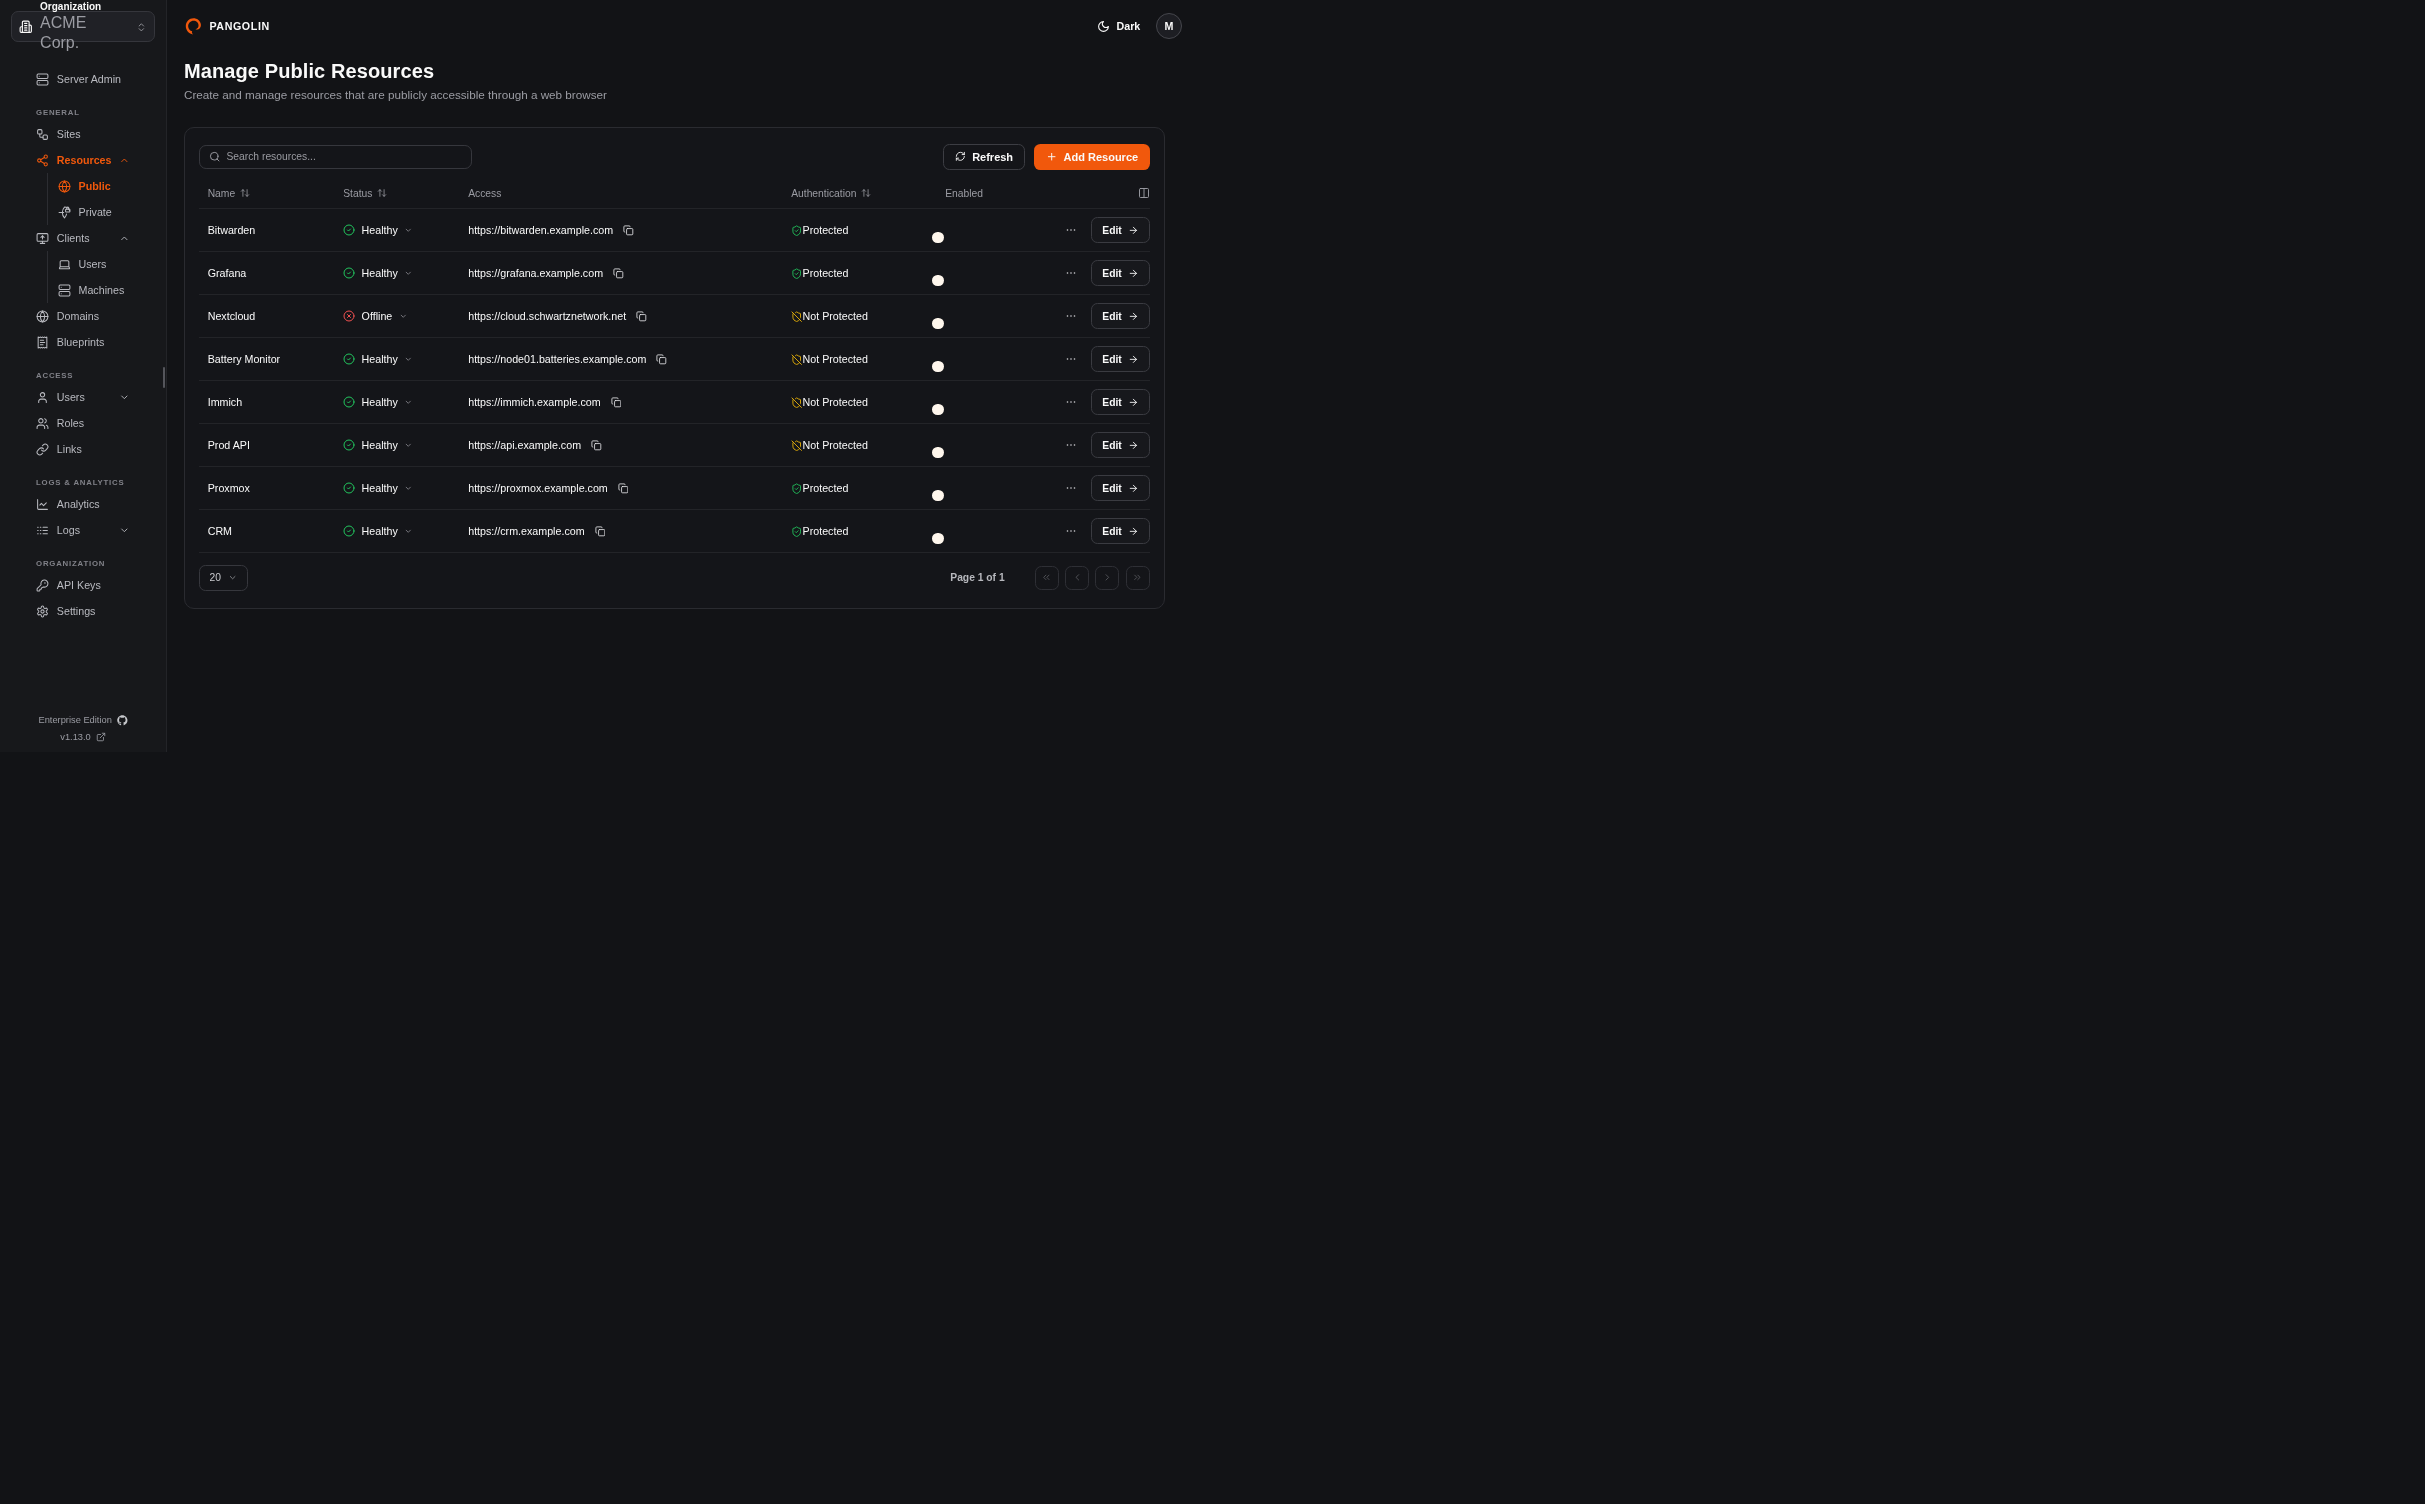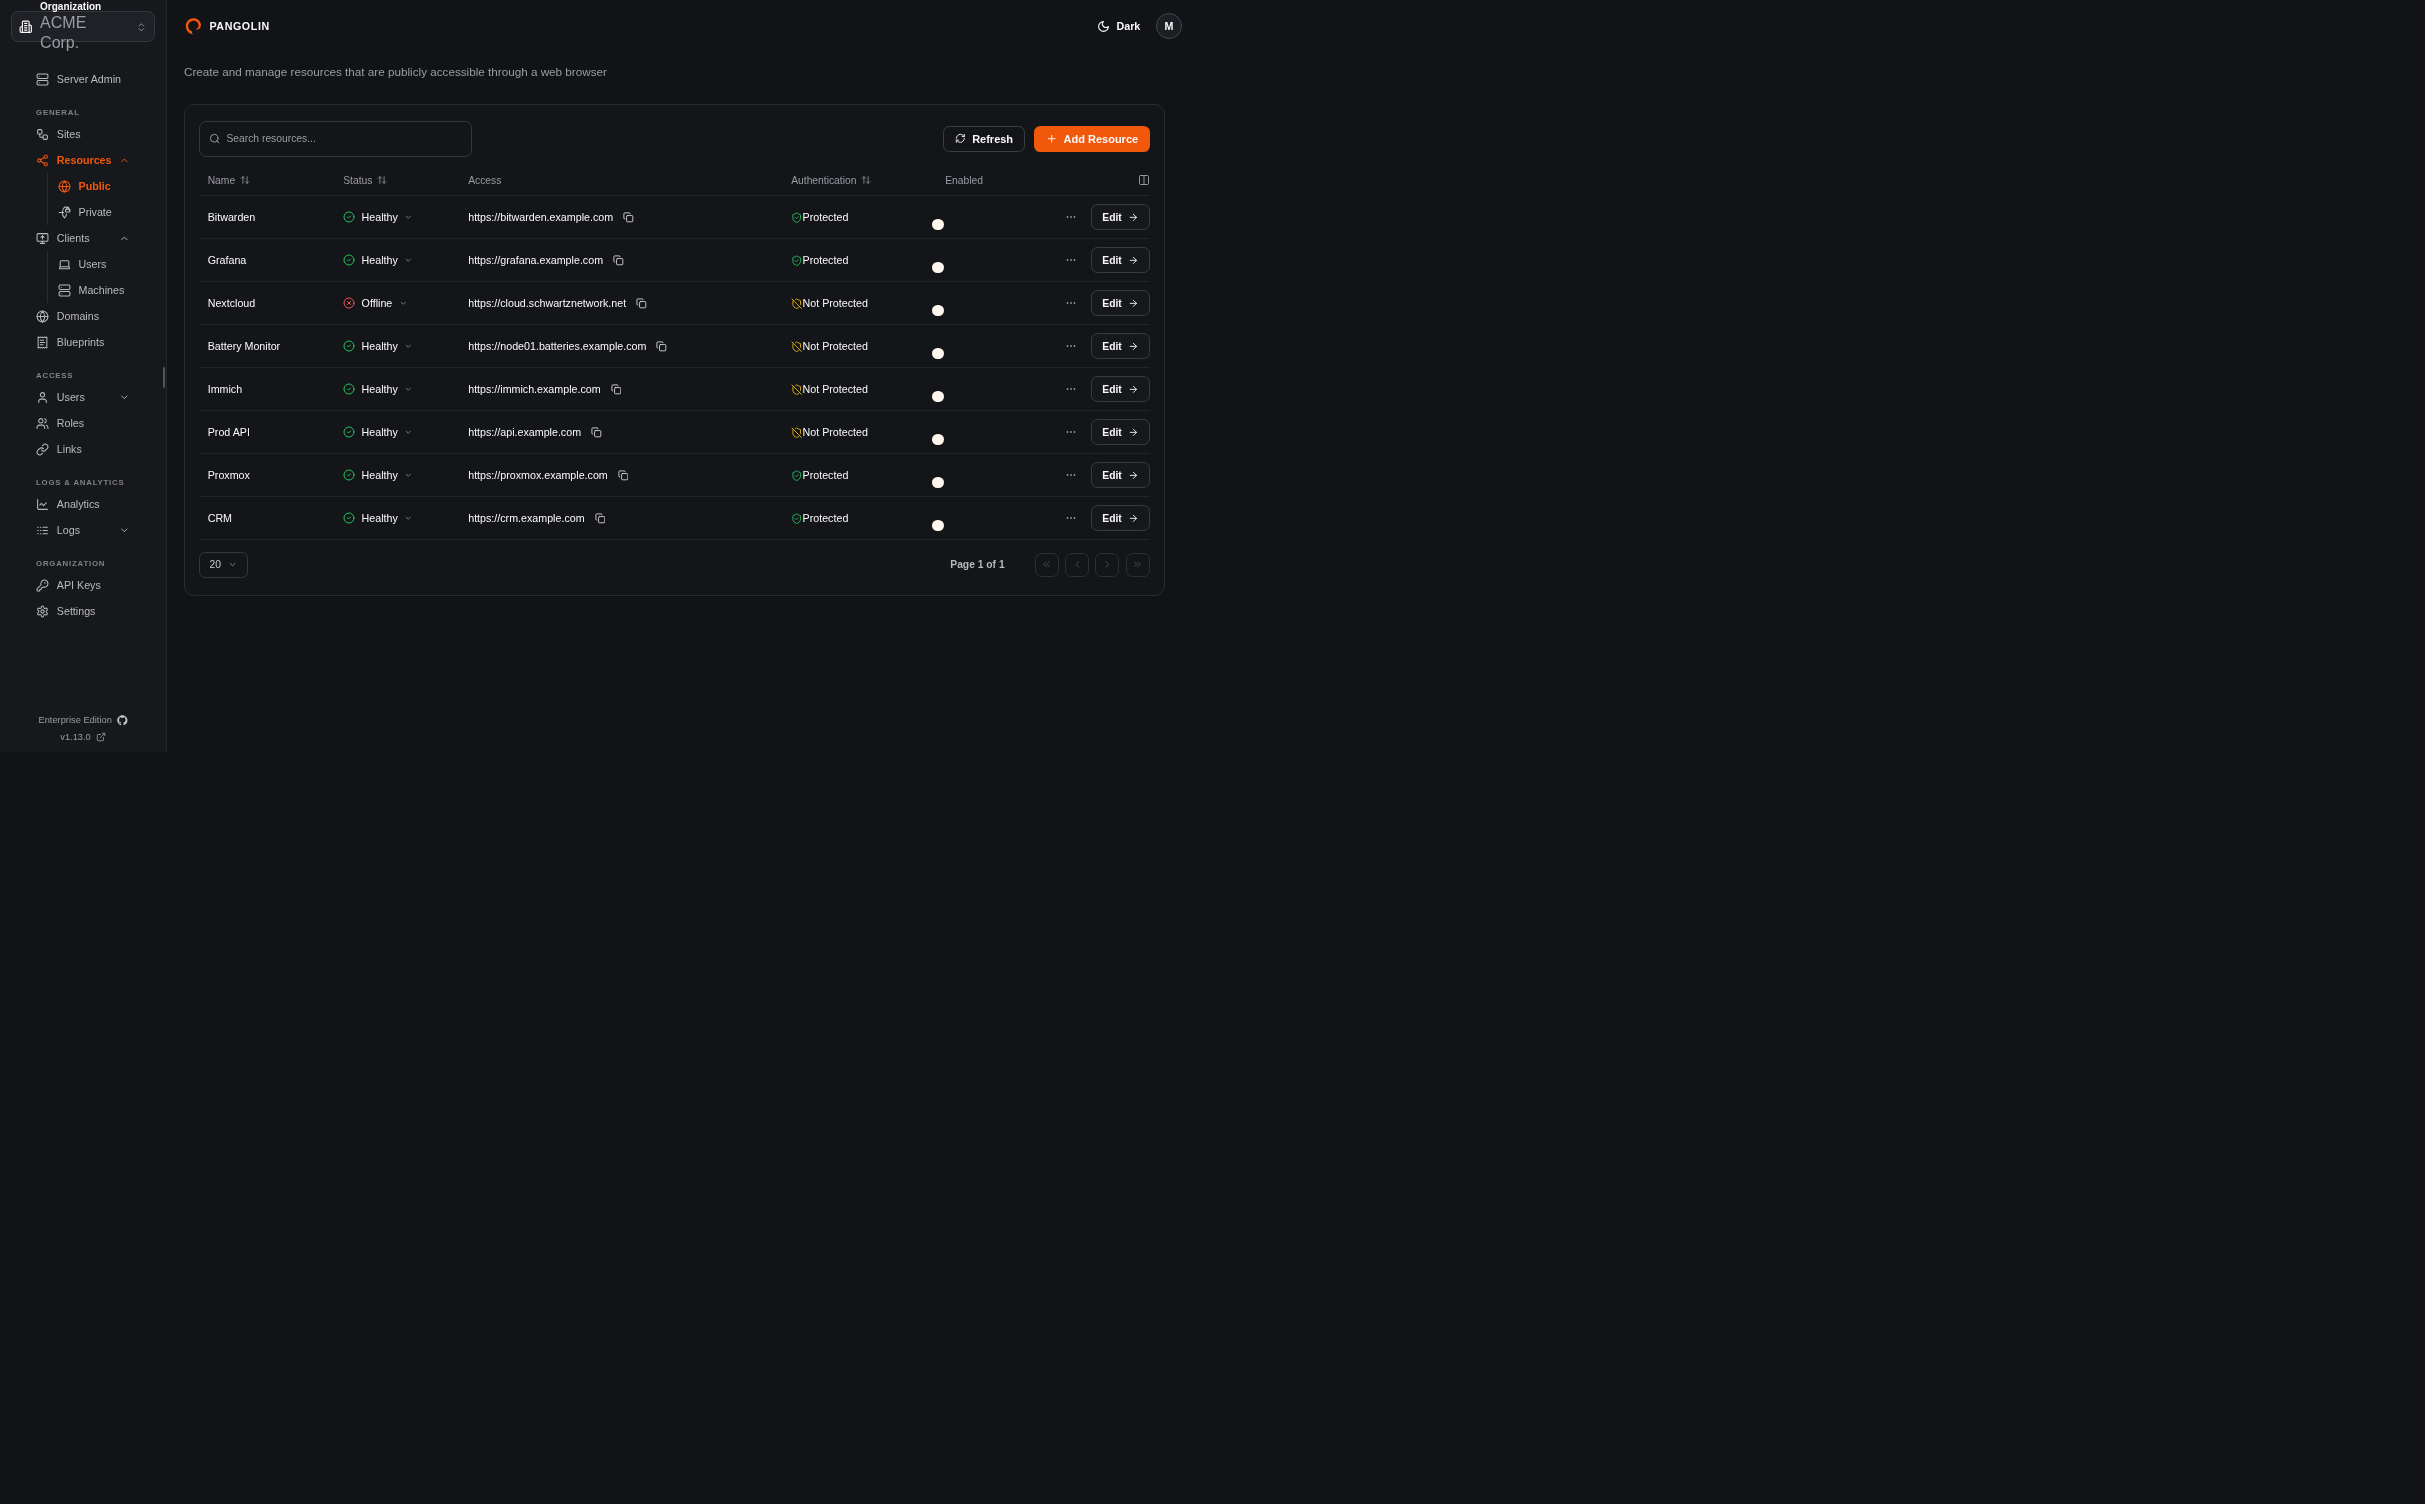--- a/index.html
+++ b/index.html
@@ -90,21 +90,21 @@
   .page-subtitle{margin-top:5px;font-size:11.7px;color:var(--muted);}
   
   .card{
     margin-top:26px;width:981px;
     border:0.7px solid var(--border);border-radius:10px;
     background:#141519;
     padding:15.7px 14.2px 17px;
   }
   .toolbar{display:flex;align-items:center;justify-content:space-between;}
   .search-box{
-    width:273px;height:36px;border:0.7px solid #36373d;border-radius:7.1px;
+    width:273px;height:24px;border:0.7px solid #36373d;border-radius:7.1px;
     display:flex;align-items:center;gap:6.4px;padding:0 8.5px;color:var(--muted);
   }
   .search-box input{
     background:transparent;border:none;outline:none;color:var(--text);
     font-family:inherit;font-size:10.3px;width:100%;
   }
   .search-box input::placeholder{color:#9height:26px;}
   .search-box input::placeholder{color:#9a9ba1;}
   .toolbar-actions{display:flex;align-items:center;gap:9.3px;}
   .btn{
@@ -455,20 +455,21 @@
         </span>
         <span>Dark</span>
       </div>
       <div class="avatar">
         <span>M</span>
       </div>
     </div>
   </div>
 
   <div class="page-head">
+    <h1 class="page-title">Manage Public Resources</h1>
     <p class="page-subtitle">Create and manage resources that are publicly accessible through a web browser</p>
   </div>
 
   <section class="card">
 
     <div class="toolbar">
       <div class="search-box">
         <span>
           <svg width="11.4" height="11.4" viewBox="0 0 24 24" fill="none" stroke="currentColor" stroke-width="2" stroke-linecap="round" stroke-linejoin="round">
               <circle cx="11" cy="11" r="8"></circle>

